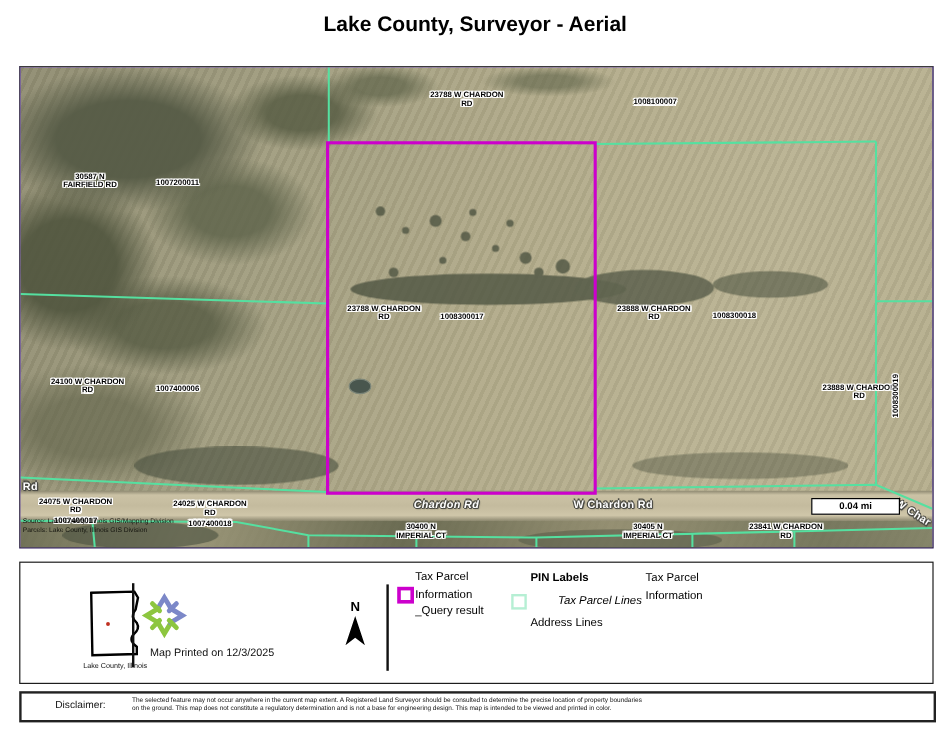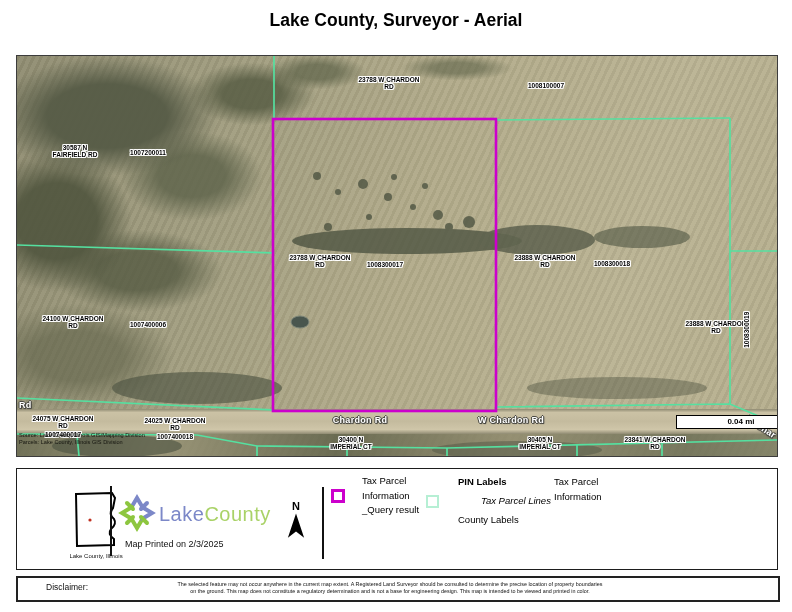--- a/index.html
+++ b/index.html
@@ -30,37 +30,37 @@
     background:linear-gradient(90deg,#6a6b52,#9b9678 18%,#5f6149 42%,#8f8a6d 65%,#6c6e55 88%,#7d7e63);}
   #parcels{left:0;top:0;width:760px;height:400px;}
 
   
   .addr,.pin{position:absolute;font-weight:bold;font-size:6.5px;line-height:1.15;color:#000;text-align:center;white-space:pre-line;
     text-shadow:-1px 0 0 #fff,1px 0 0 #fff,0 -1px 0 #fff,0 1px 0 #fff,-1px -1px 0 #fff,1px 1px 0 #fff,1px -1px 0 #fff,-1px 1px 0 #fff;}
   .roadlbl{position:absolute;font-weight:bold;font-size:9px;color:#fff;text-align:center;letter-spacing:.3px;
     text-shadow:-1px 0 0 #4a4a44,1px 0 0 #4a4a44,0 -1px 0 #4a4a44,0 1px 0 #4a4a44,1px 1px 1px #333;}
   .srctxt{position:absolute;font-size:5.6px;line-height:1.25;color:#15150f;white-space:pre-line;}
   #scalebar{left:659px;top:359px;width:72px;height:12px;background:#fff;border:1.4px solid #000;
-    font-size:8px;font-weight:bold;color:#000;text-align:center;line-height:12px;padding-left:28px;}
+    font-size:8px;font-weight:bold;color:#000;text-align:center;line-height:12px;}
 
   
   #legend{left:16px;top:468px;width:760px;height:100px;border:1.6px solid #1d1d1d;background:#fff;}
   .vdiv{position:absolute;width:2px;background:#111;}
   #county-caption{left:36px;top:84px;width:86px;text-align:center;font-size:6px;color:#111;}
   #logo-text{left:142px;top:34px;font-size:20px;letter-spacing:.5px;white-space:nowrap;}
   #logo-text .lk{color:#7c88c8;} #logo-text .cn{color:#a9d267;}
   #printed{left:108px;top:70px;font-size:9px;color:#111;}
   #north-n{left:263px;top:31px;width:32px;text-align:center;font-size:11px;font-weight:bold;color:#000;}
-  .lgd-text{position:absolute;font-size:9.5px;line-height:14.5px;color:#000;white-space:pre-line;margin-left:16px;}
+  .lgd-text{position:absolute;font-size:9.5px;line-height:14.5px;color:#000;white-space:pre-line;}
   .swatch{position:absolute;width:8px;height:8px;background:#fff;}
   .swatch.q{border:3px solid #cc00cc;}
   .swatch.p{border:2.4px solid #b6efd4;width:9px;height:9px;}
 
   
-  #disclaimer{left:16px;top:576px;width:760px;height:22px;border:2px solid #222;background:#fff;text-align:center;}
+  #disclaimer{left:16px;top:576px;width:760px;height:22px;border:2px solid #222;background:#fff;}
   #disc-label{left:28px;top:4px;font-size:8.5px;color:#111;position:absolute;}
   #disc-text{left:92px;top:2.5px;width:560px;font-size:5.4px;line-height:1.45;color:#111;position:absolute;white-space:pre-line;}
 </style>
 </head>
 <body>
 
 <div id="title" class="abs">Lake County, Surveyor - Aerial</div>
 
 <div id="map" class="abs">
   <div class="aerial abs"></div>
@@ -131,21 +131,21 @@
 RD</div>
   <div class="pin" style="left:91px;top:265px;width:80px;">1007400006</div>
 
   <div class="roadlbl" style="left:2px;top:344px;width:30px;text-align:left;">Rd</div>
   <div class="addr" style="left:0px;top:359px;width:92px;">24075  W CHARDON
 RD</div>
   <div class="pin" style="left:6px;top:375px;width:80px;">1007400017</div>
   <div class="addr" style="left:108px;top:361px;width:100px;">24025  W CHARDON
 RD</div>
   <div class="pin" style="left:118px;top:377px;width:80px;">1007400018</div>
-  <div class="roadlbl" style="left:293px;top:359px;width:100px;">Chardon Rd</div>
+  <div class="roadlbl" style="left:305px;top:359px;width:100px;font-style:italic;">Chardon Rd</div>
   <div class="roadlbl" style="left:444px;top:359px;width:100px;text-align:center;">W Chardon Rd</div>
   <div class="addr" style="left:284px;top:380px;width:100px;">30400  N
 IMPERIAL CT</div>
   <div class="addr" style="left:473px;top:380px;width:100px;">30405  N
 IMPERIAL CT</div>
   <div class="addr" style="left:588px;top:380px;width:100px;">23841  W CHARDON
 RD</div>
   <div class="roadlbl" style="left:712px;top:366px;width:64px;transform:rotate(33deg);">W Char</div>
 
   <div class="srctxt" style="left:2px;top:376px;">Source: Lake County, Illinois GIS/Mapping Division
@@ -167,38 +167,37 @@
       <path d="M14,15 L20,5 L26,15" stroke="#7c88c8"></path>
       <path d="M14,25 L20,35 L26,25" stroke="#8dc63f"></path>
       <path d="M15,14 L5,20 L15,26" stroke="#8dc63f"></path>
       <path d="M25,14 L35,20 L25,26" stroke="#7c88c8"></path>
       <path d="M10,10 L16,16" stroke="#8dc63f"></path>
       <path d="M30,10 L24,16" stroke="#7c88c8"></path>
       <path d="M10,30 L16,24" stroke="#8dc63f"></path>
       <path d="M30,30 L24,24" stroke="#8dc63f"></path>
     </g>
   </svg>
-  <div id="logo-text" class="abs"><span class="lk">Lake</span><span class="cn">County</span></div>
-  <div id="printed" class="abs">Map Printed on 2/3/2025</div>
+  <div id="printed" class="abs">Map Printed on 12/3/2025</div>
 
   <div id="north-n" class="abs">N</div>
   <svg style="position:absolute;left:270px;top:44px;" width="18" height="26" viewBox="0 0 20 28">
     <path d="M10,0 L19,27 L10,20 L1,27 Z" fill="#000"></path>
   </svg>
   <div class="vdiv" style="left:305px;top:18px;height:72px;"></div>
 
   <div class="swatch q" style="left:314px;top:20px;"></div>
   <div class="lgd-text" style="left:329px;top:5px;">Tax Parcel
 Information
 _Query result</div>
 
   <div class="lgd-text" style="left:425px;top:6px;font-weight:bold;">PIN Labels</div>
   <div class="swatch p" style="left:409px;top:26px;"></div>
   <div class="lgd-text" style="left:448px;top:25px;font-style:italic;">Tax Parcel Lines</div>
-  <div class="lgd-text" style="left:425px;top:44px;">County Labels</div>
+  <div class="lgd-text" style="left:425px;top:44px;">Address Lines</div>
 
   <div class="lgd-text" style="left:521px;top:6px;">Tax Parcel
 Information</div>
 </div>
 
 <div id="disclaimer" class="abs">
   <div id="disc-label">Disclaimer:</div>
   <div id="disc-text">The selected feature may not occur anywhere in the current map extent.  A Registered Land Surveyor should be consulted to determine the precise location of property boundaries
 on the ground. This map does not constitute a regulatory determination and is not a base for engineering design.  This map is intended to be viewed and printed in color.</div>
 </div>

